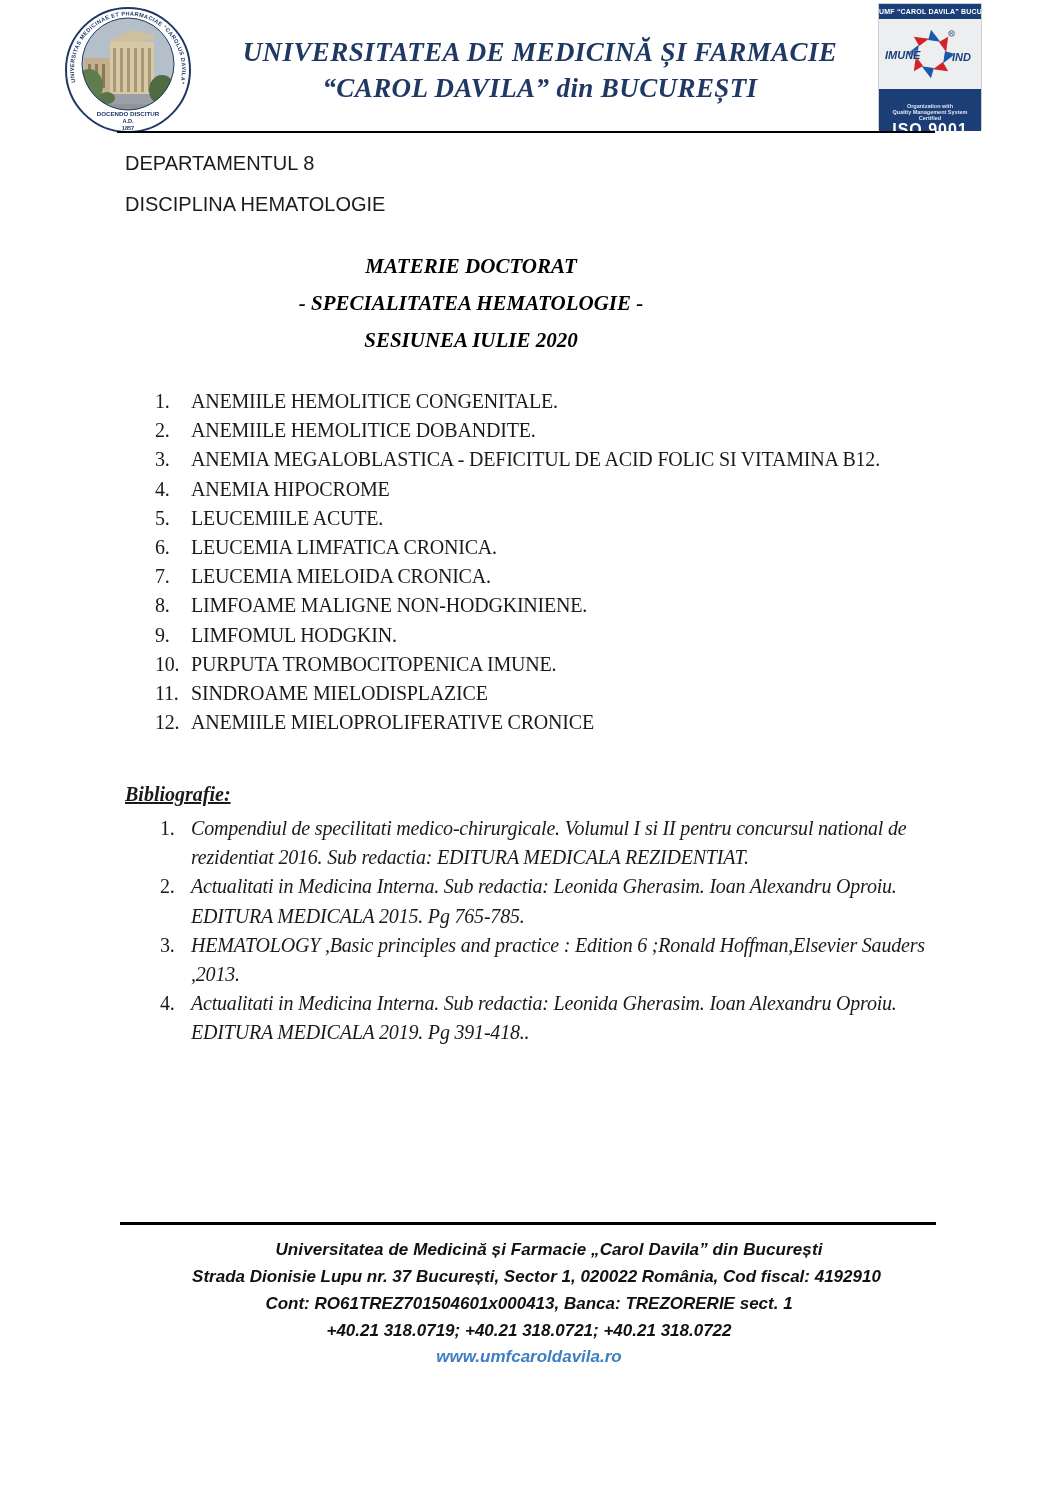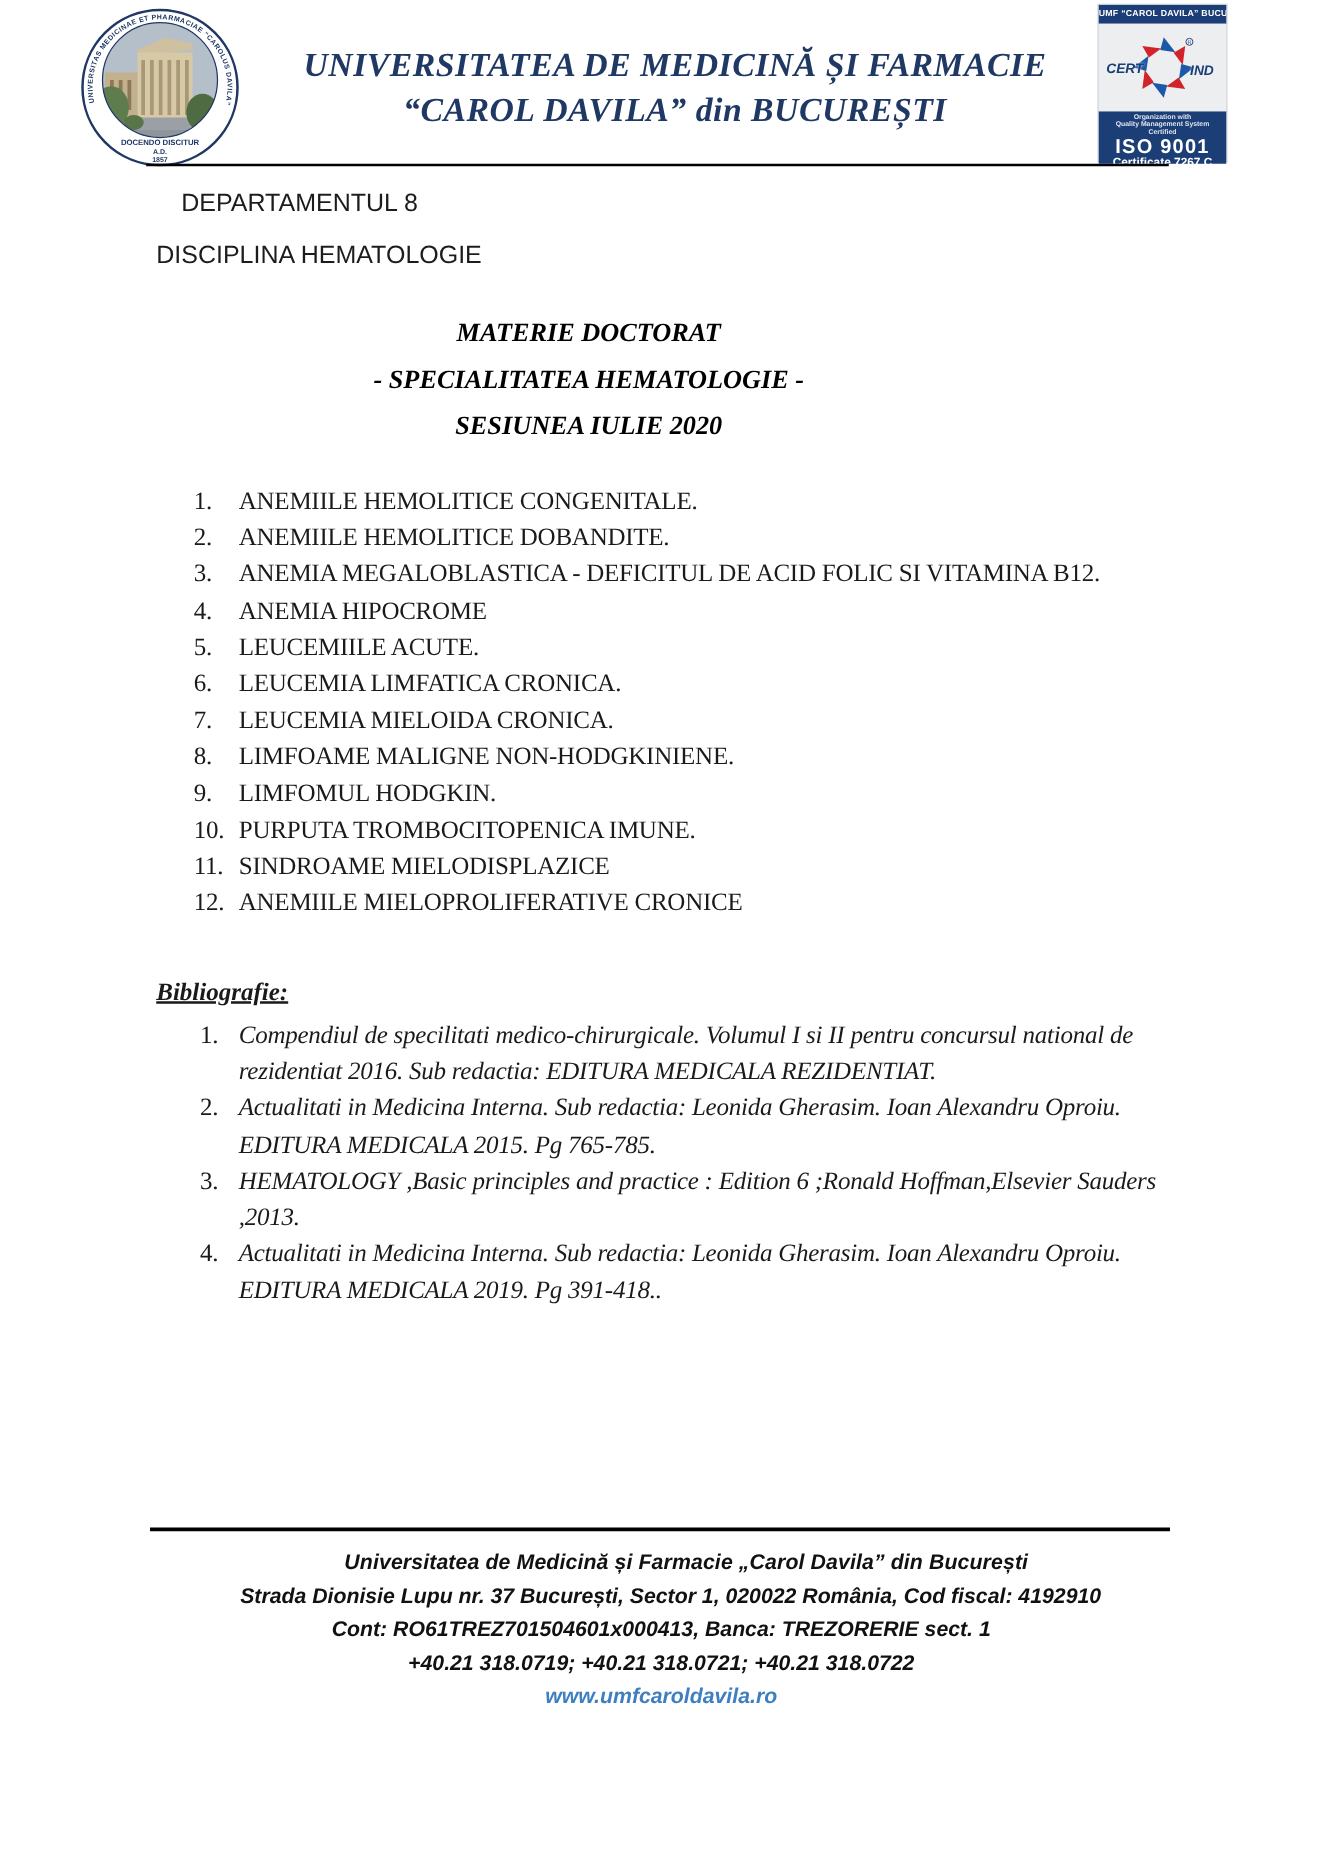--- a/index.html
+++ b/index.html
@@ -38,29 +38,29 @@
   .badge-mid { position: relative; height: 70px; background: #eceef0; }
   .badge-mid svg { position: absolute; left: 24px; top: 7px; }
   .certind-text {
     position: absolute; font-family: "Liberation Sans", sans-serif; font-style: italic;
     font-weight: bold; color: #1c3e77; font-size: 11px; text-shadow: 0 0 2px #eceef0;
   }
   .certind-text.cert { left: 6px; top: 30px; }
   .certind-text.ind  { right: 10px; top: 32px; }
   .badge-bottom {
     height: 42px; background: #1c3e77; color: #fff; text-align: center;
-    font-family: "Liberation Sans", sans-serif; padding-top: 2px;
+    font-family: "Liberation Sans", sans-serif; padding-top: 14px;
   }
   .badge-bottom .tiny { font-size: 5.5px; font-weight: bold; line-height: 6px; color: #dfe4ee; }
   .badge-bottom .iso  { font-size: 16px; font-weight: bold; line-height: 17px; letter-spacing: 1px; }
   .badge-bottom .cert-no { font-size: 9.5px; font-weight: bold; line-height: 10px; }
 
   
   .dept { position: absolute; left: 125px; font-family: "Liberation Sans", sans-serif; font-size: 20px; color: #1c1c1c; }
-  .dept.d1 { top: 152px; margin-left: 20px; }
+  .dept.d1 { top: 152px; }
   .dept.d2 { top: 193px; }
 
   
   .doc-title {
     position: absolute; left: 0; width: 942px; text-align: center;
     font-family: "Liberation Serif", serif; font-weight: bold; font-style: italic;
     font-size: 21px; color: #000;
   }
   .doc-title.t1 { top: 254px; }
   .doc-title.t2 { top: 291px; }
@@ -159,21 +159,21 @@
           <polygon points="30,4 40,17 27,15" fill="#1b58a8" transform="rotate(90 30 30)"></polygon>
           <polygon points="30,4 40,17 27,15" fill="#d2232a" transform="rotate(135 30 30)"></polygon>
           <polygon points="30,4 40,17 27,15" fill="#1b58a8" transform="rotate(180 30 30)"></polygon>
           <polygon points="30,4 40,17 27,15" fill="#d2232a" transform="rotate(225 30 30)"></polygon>
           <polygon points="30,4 40,17 27,15" fill="#1b58a8" transform="rotate(270 30 30)"></polygon>
           <polygon points="30,4 40,17 27,15" fill="#d2232a" transform="rotate(315 30 30)"></polygon>
           <circle cx="52" cy="8" r="3" fill="none" stroke="#1c3e77" stroke-width="0.8"></circle>
           <text x="52" y="10" text-anchor="middle" font-size="4.5" fill="#1c3e77" font-family="Liberation Sans, sans-serif">R</text>
         </g>
       </svg>
-      <span class="certind-text cert">CERT</span>
+      <span class="certind-text cert">IMUNE</span>
       <span class="certind-text ind">IND</span>
     </div>
     <div class="badge-bottom">
       <div class="tiny">Organization with</div>
       <div class="tiny">Quality Management System</div>
       <div class="tiny">Certified</div>
       <div class="iso">ISO 9001</div>
       <div class="cert-no">Certificate   7267 C</div>
     </div>
   </div>

